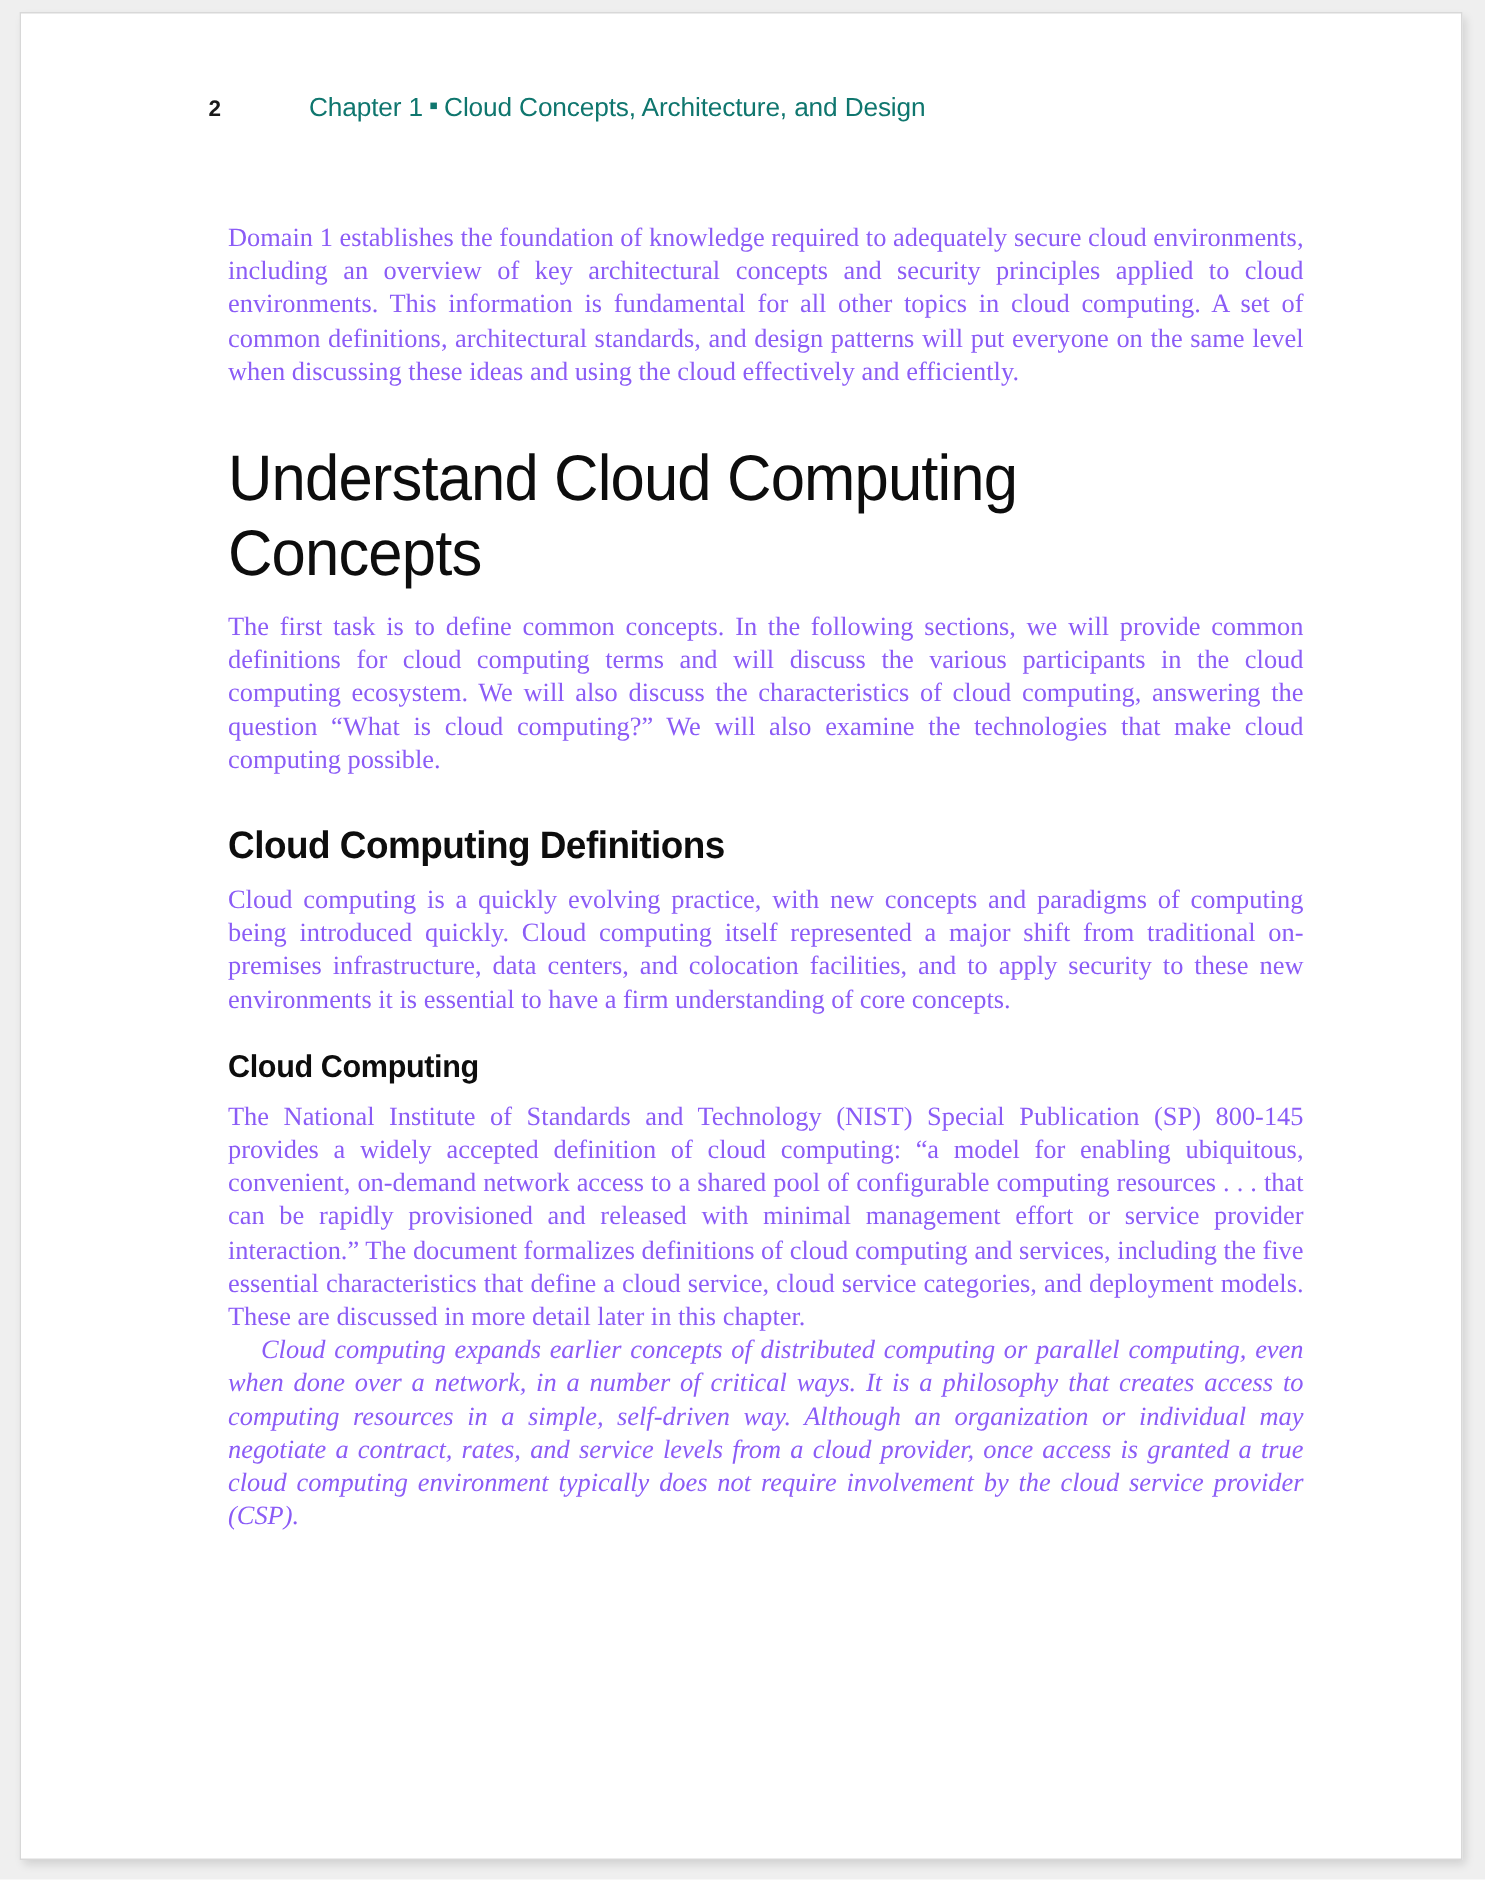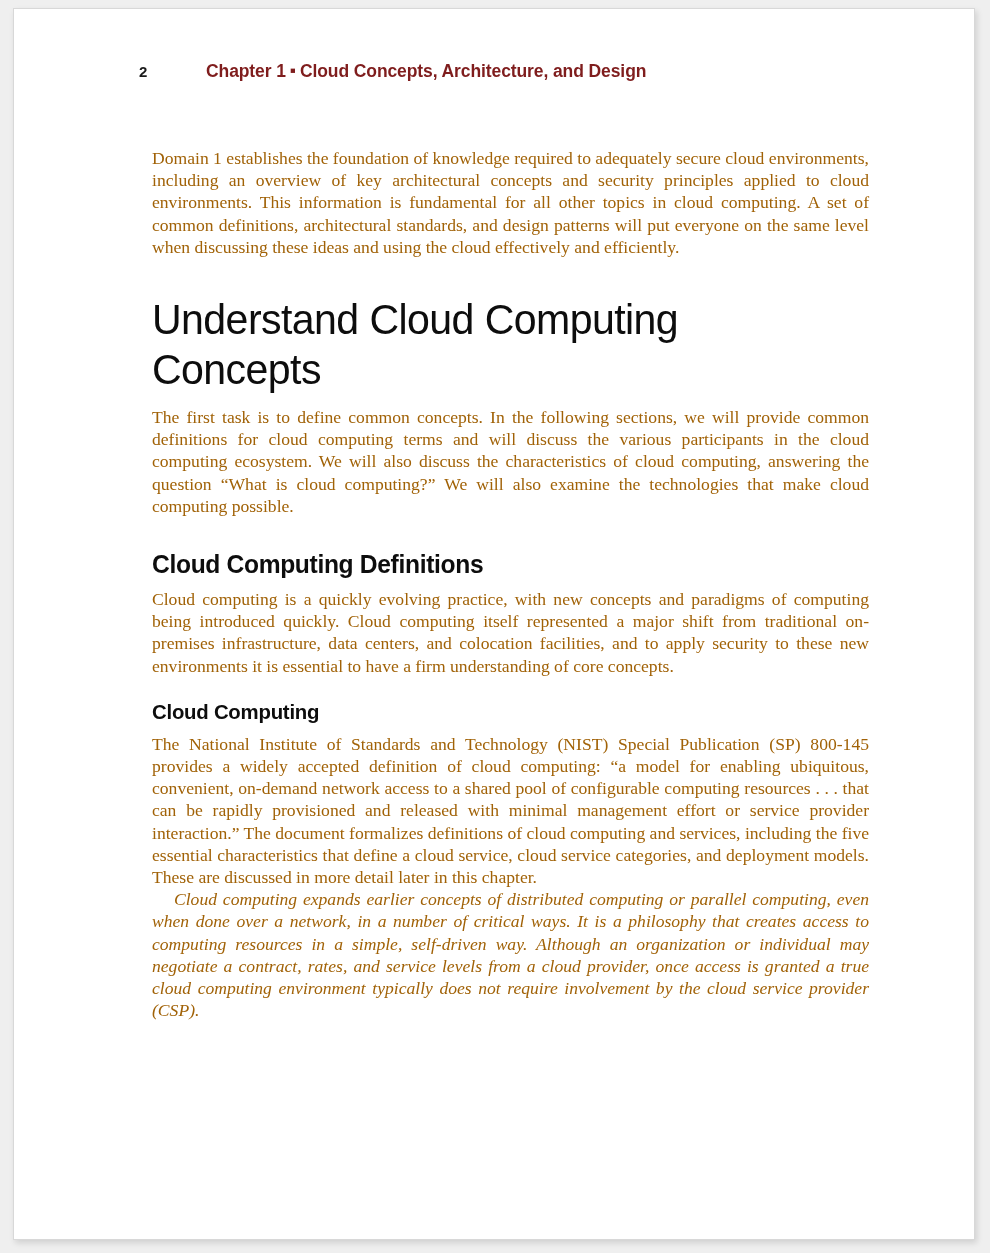--- a/index.html
+++ b/index.html
@@ -46,22 +46,22 @@
   .folio {
     font-size: 15px;
     font-weight: bold;
     color: #1a1a1a;
     width: 67px;
     flex: 0 0 67px;
     letter-spacing: 0.2px;
   }
   .running-title {
     font-size: 17.5px;
-    font-weight: bold;
-    color: #7f1d1d;
+    font-weight: normal;
+    color: #0f766e;
     letter-spacing: -0.1px;
     white-space: nowrap;
   }
   .rh-sep {
     display: inline-block;
     font-size: 17.5px;
     padding: 0 4px;
     position: relative;
     top: -1px;
   }
@@ -70,21 +70,21 @@
   .body-col {
     padding-left: 13px;
     width: 717px;
   }
 
   p.body {
     margin: 0;
     font-family: "Liberation Serif", serif;
     font-size: 17.6px;
     line-height: 22.2px;
-    color: #a16207;
+    color: #8b5cf6;
     text-align: justify;
     text-justify: inter-word;
     hyphens: none;
   }
   p.body.indent {
     text-indent: 22px;
     font-style: italic;
   }
   p.body + p.body {
     margin-top: 0;

